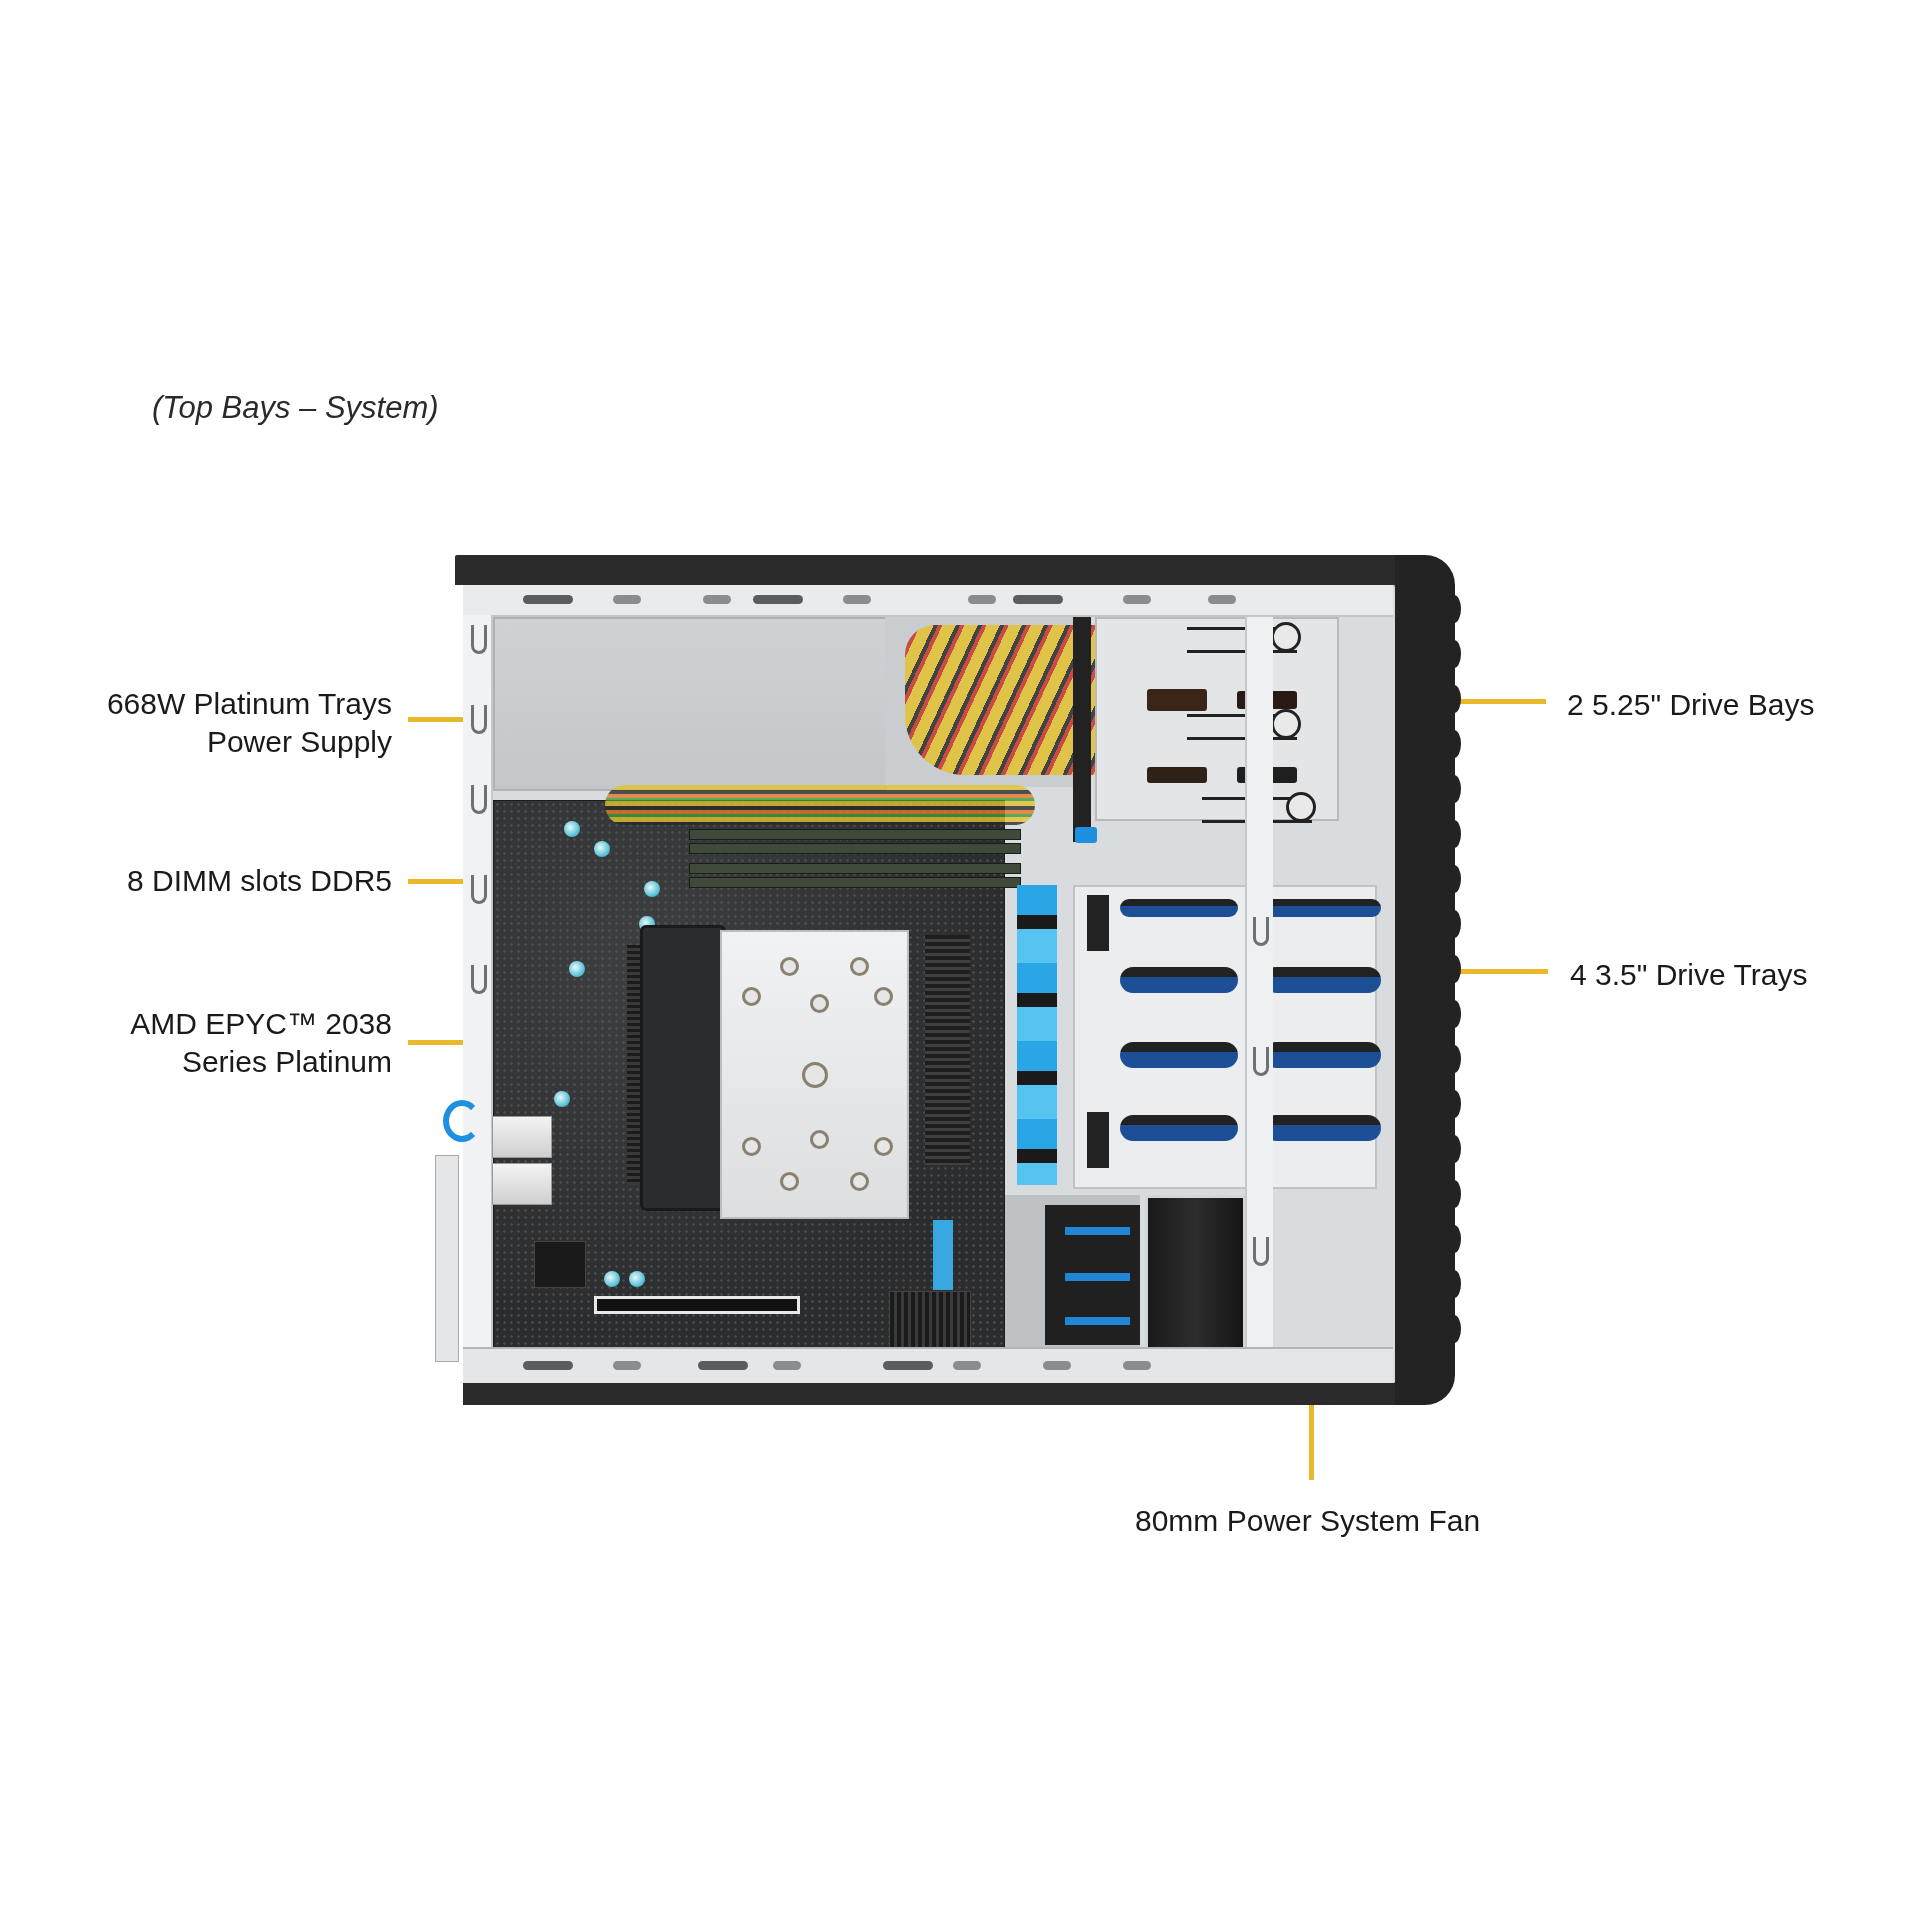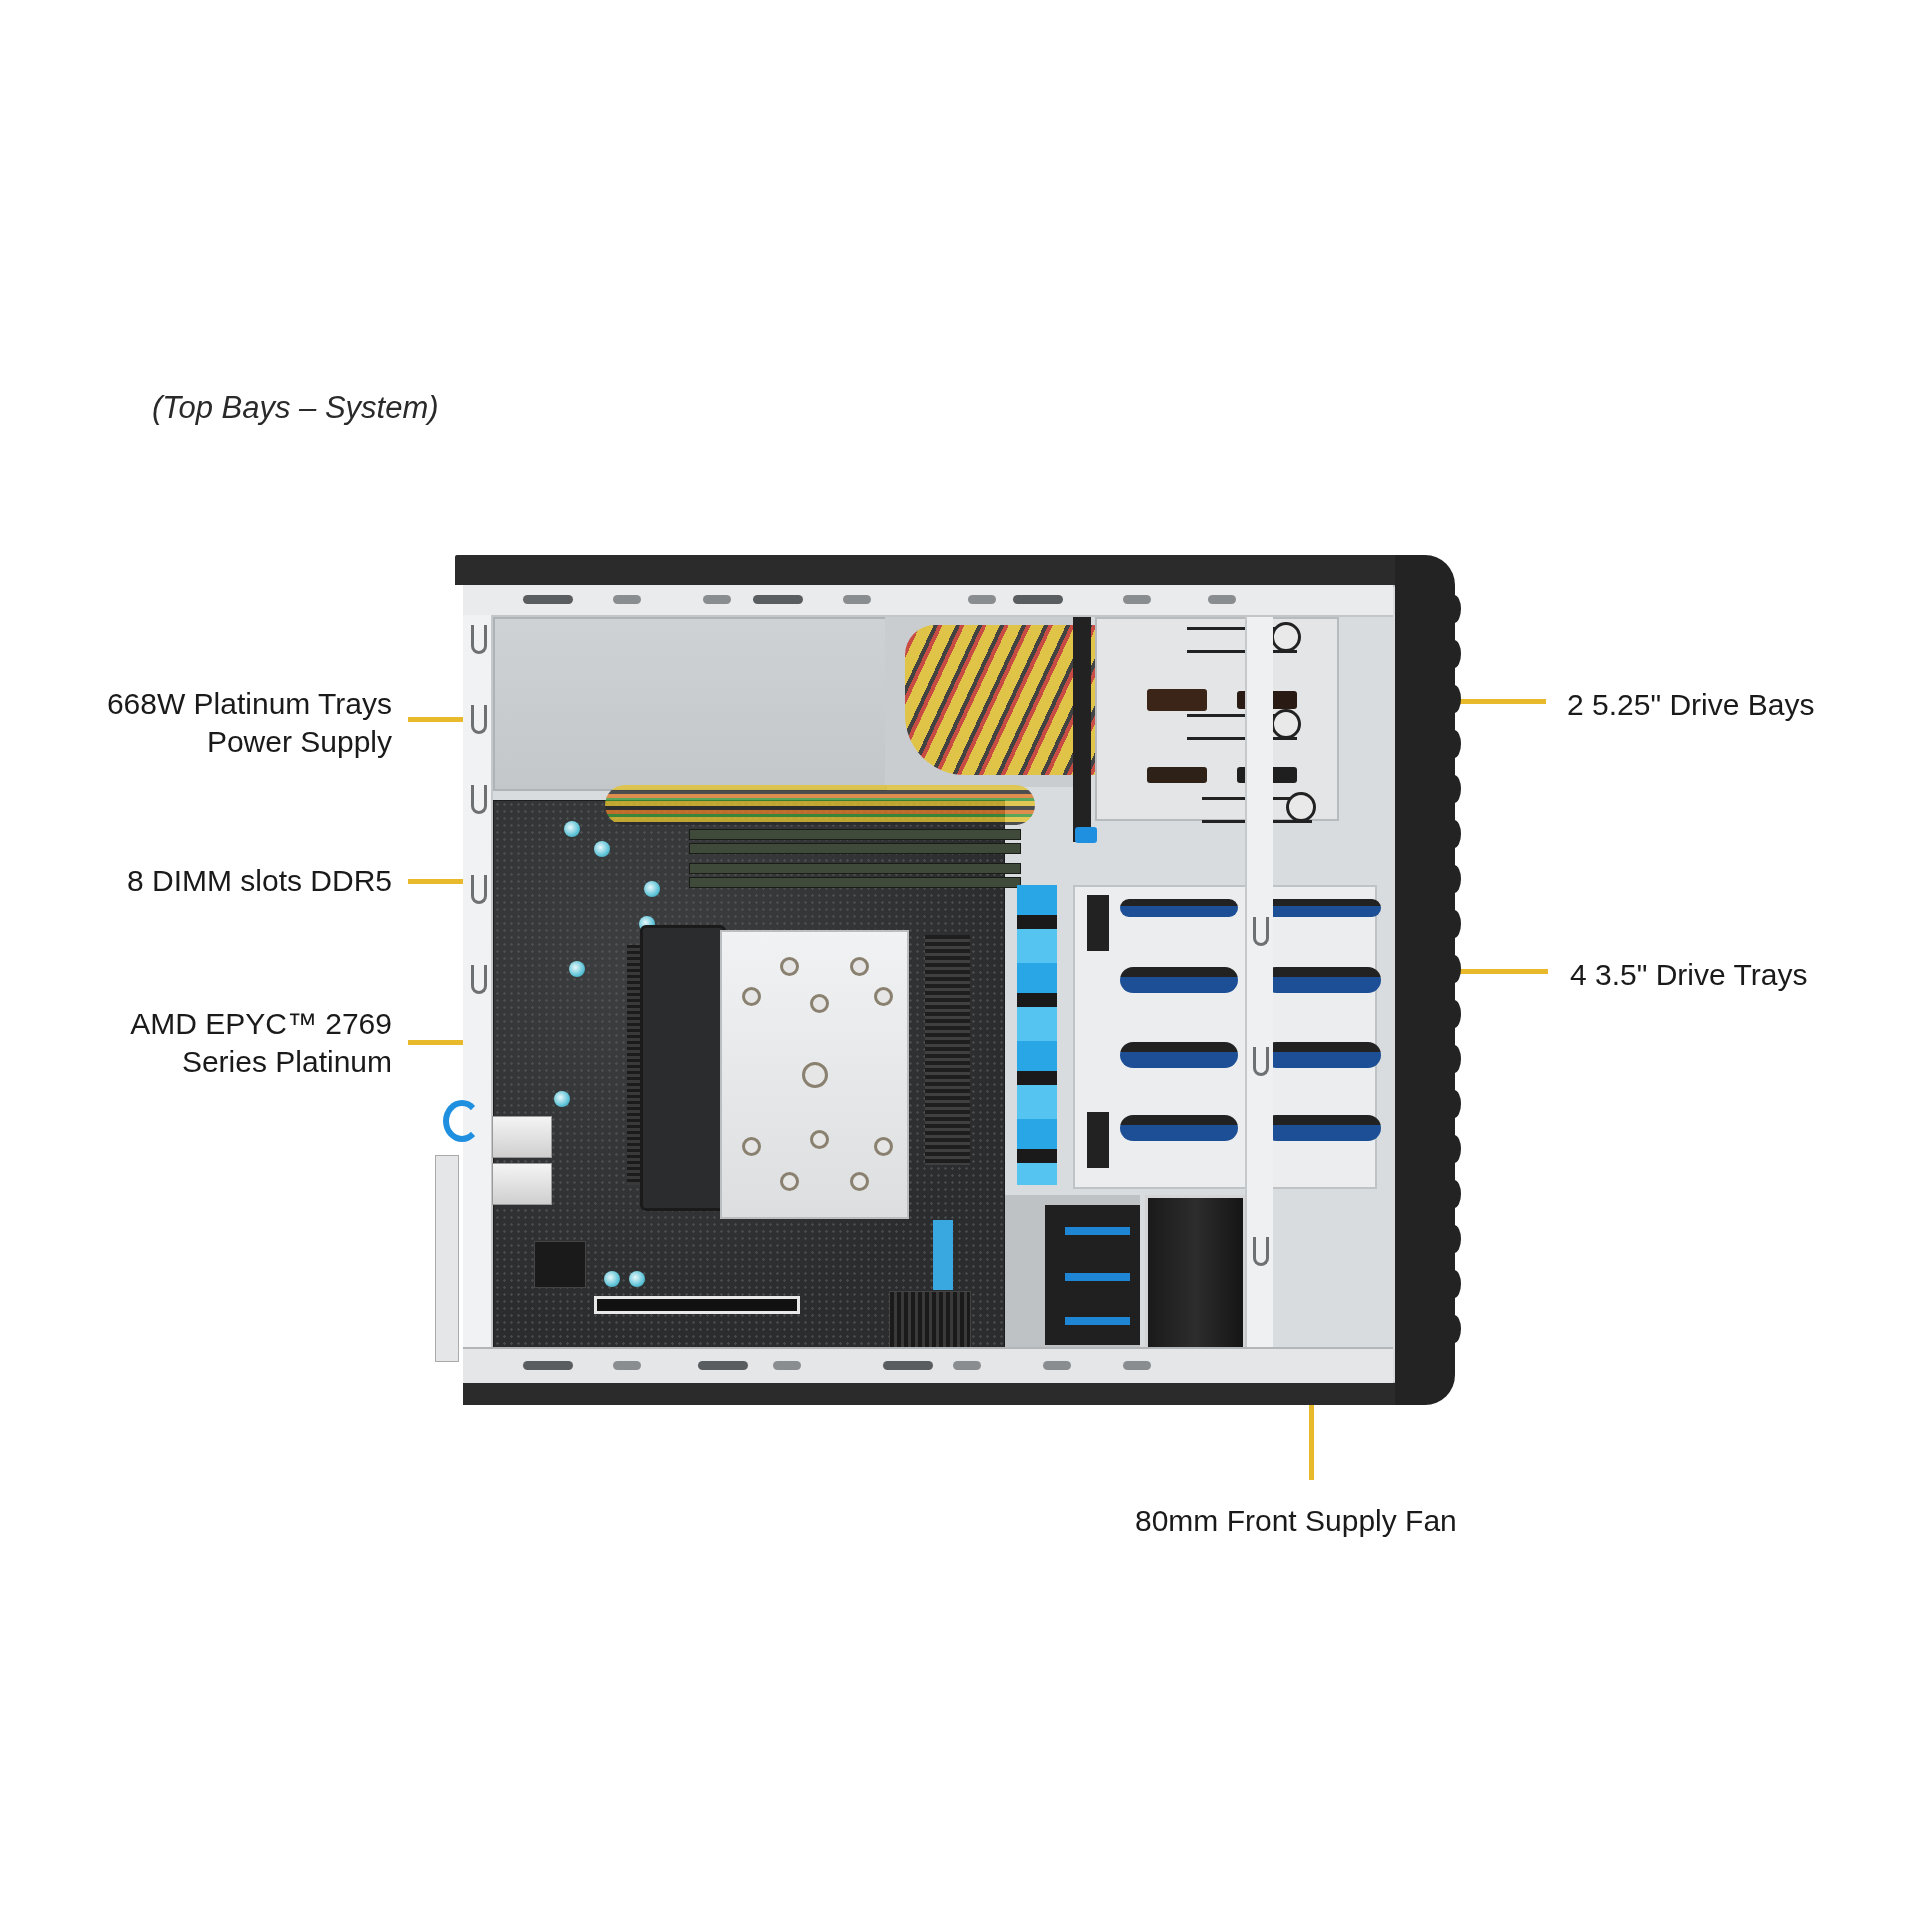--- a/index.html
+++ b/index.html
@@ -77,37 +77,37 @@
   <div>Power Supply</div>
 </div>
 <div class="leader h" style="left:408px; top:717px; width:112px;"></div>
 
 <div class="label right-align" style="right:1528px; top:862px;">
   <div>8 DIMM  slots  DDR5</div>
 </div>
 <div class="leader h" style="left:408px; top:879px; width:440px;"></div>
 
 <div class="label right-align" style="right:1528px; top:1005px;">
-  <div>AMD EPYC™ 2769</div>
+  <div>AMD EPYC™ 2038</div>
   <div>Series Platinum</div>
 </div>
 <div class="leader h" style="left:408px; top:1040px; width:230px;"></div>
 
 <div class="label" style="left:1567px; top:686px;">
   <div>2 5.25" Drive Bays</div>
 </div>
 <div class="leader h" style="left:1410px; top:699px; width:136px;"></div>
 
 <div class="label" style="left:1570px; top:956px;">
   <div>4 3.5" Drive Trays</div>
 </div>
 <div class="leader h" style="left:1395px; top:969px; width:153px;"></div>
 
 <div class="label" style="left:1135px; top:1502px;">
-  <div>80mm Front  Supply Fan</div>
+  <div>80mm Power  System Fan</div>
 </div>
 <div class="leader v" style="left:1309px; top:1345px; height:135px;"></div>
 
 <div class="chassis">
   <div class="frame"></div>
   <div class="chassis-top"></div>
   <div class="rail-top">
     <div class="slot-mark" style="left:60px; top:10px; width:50px;"></div>
     <div class="slot-mark" style="left:150px; top:10px; width:28px; background:#8a8d90;"></div>
     <div class="slot-mark" style="left:240px; top:10px; width:28px; background:#8a8d90;"></div>

